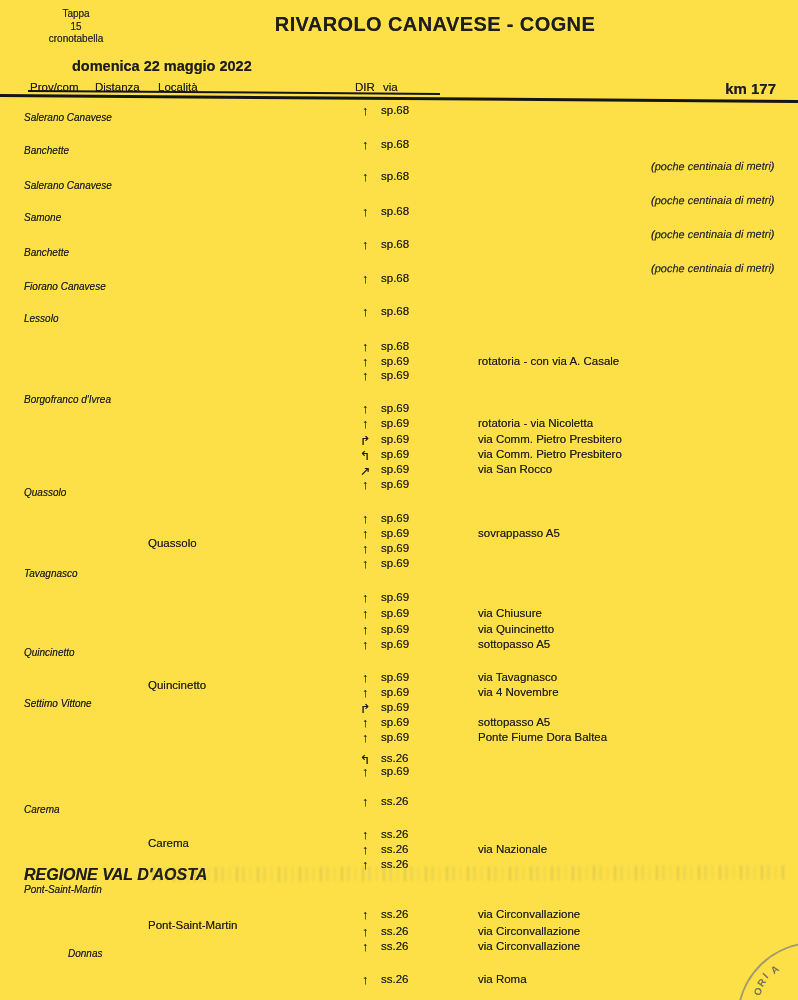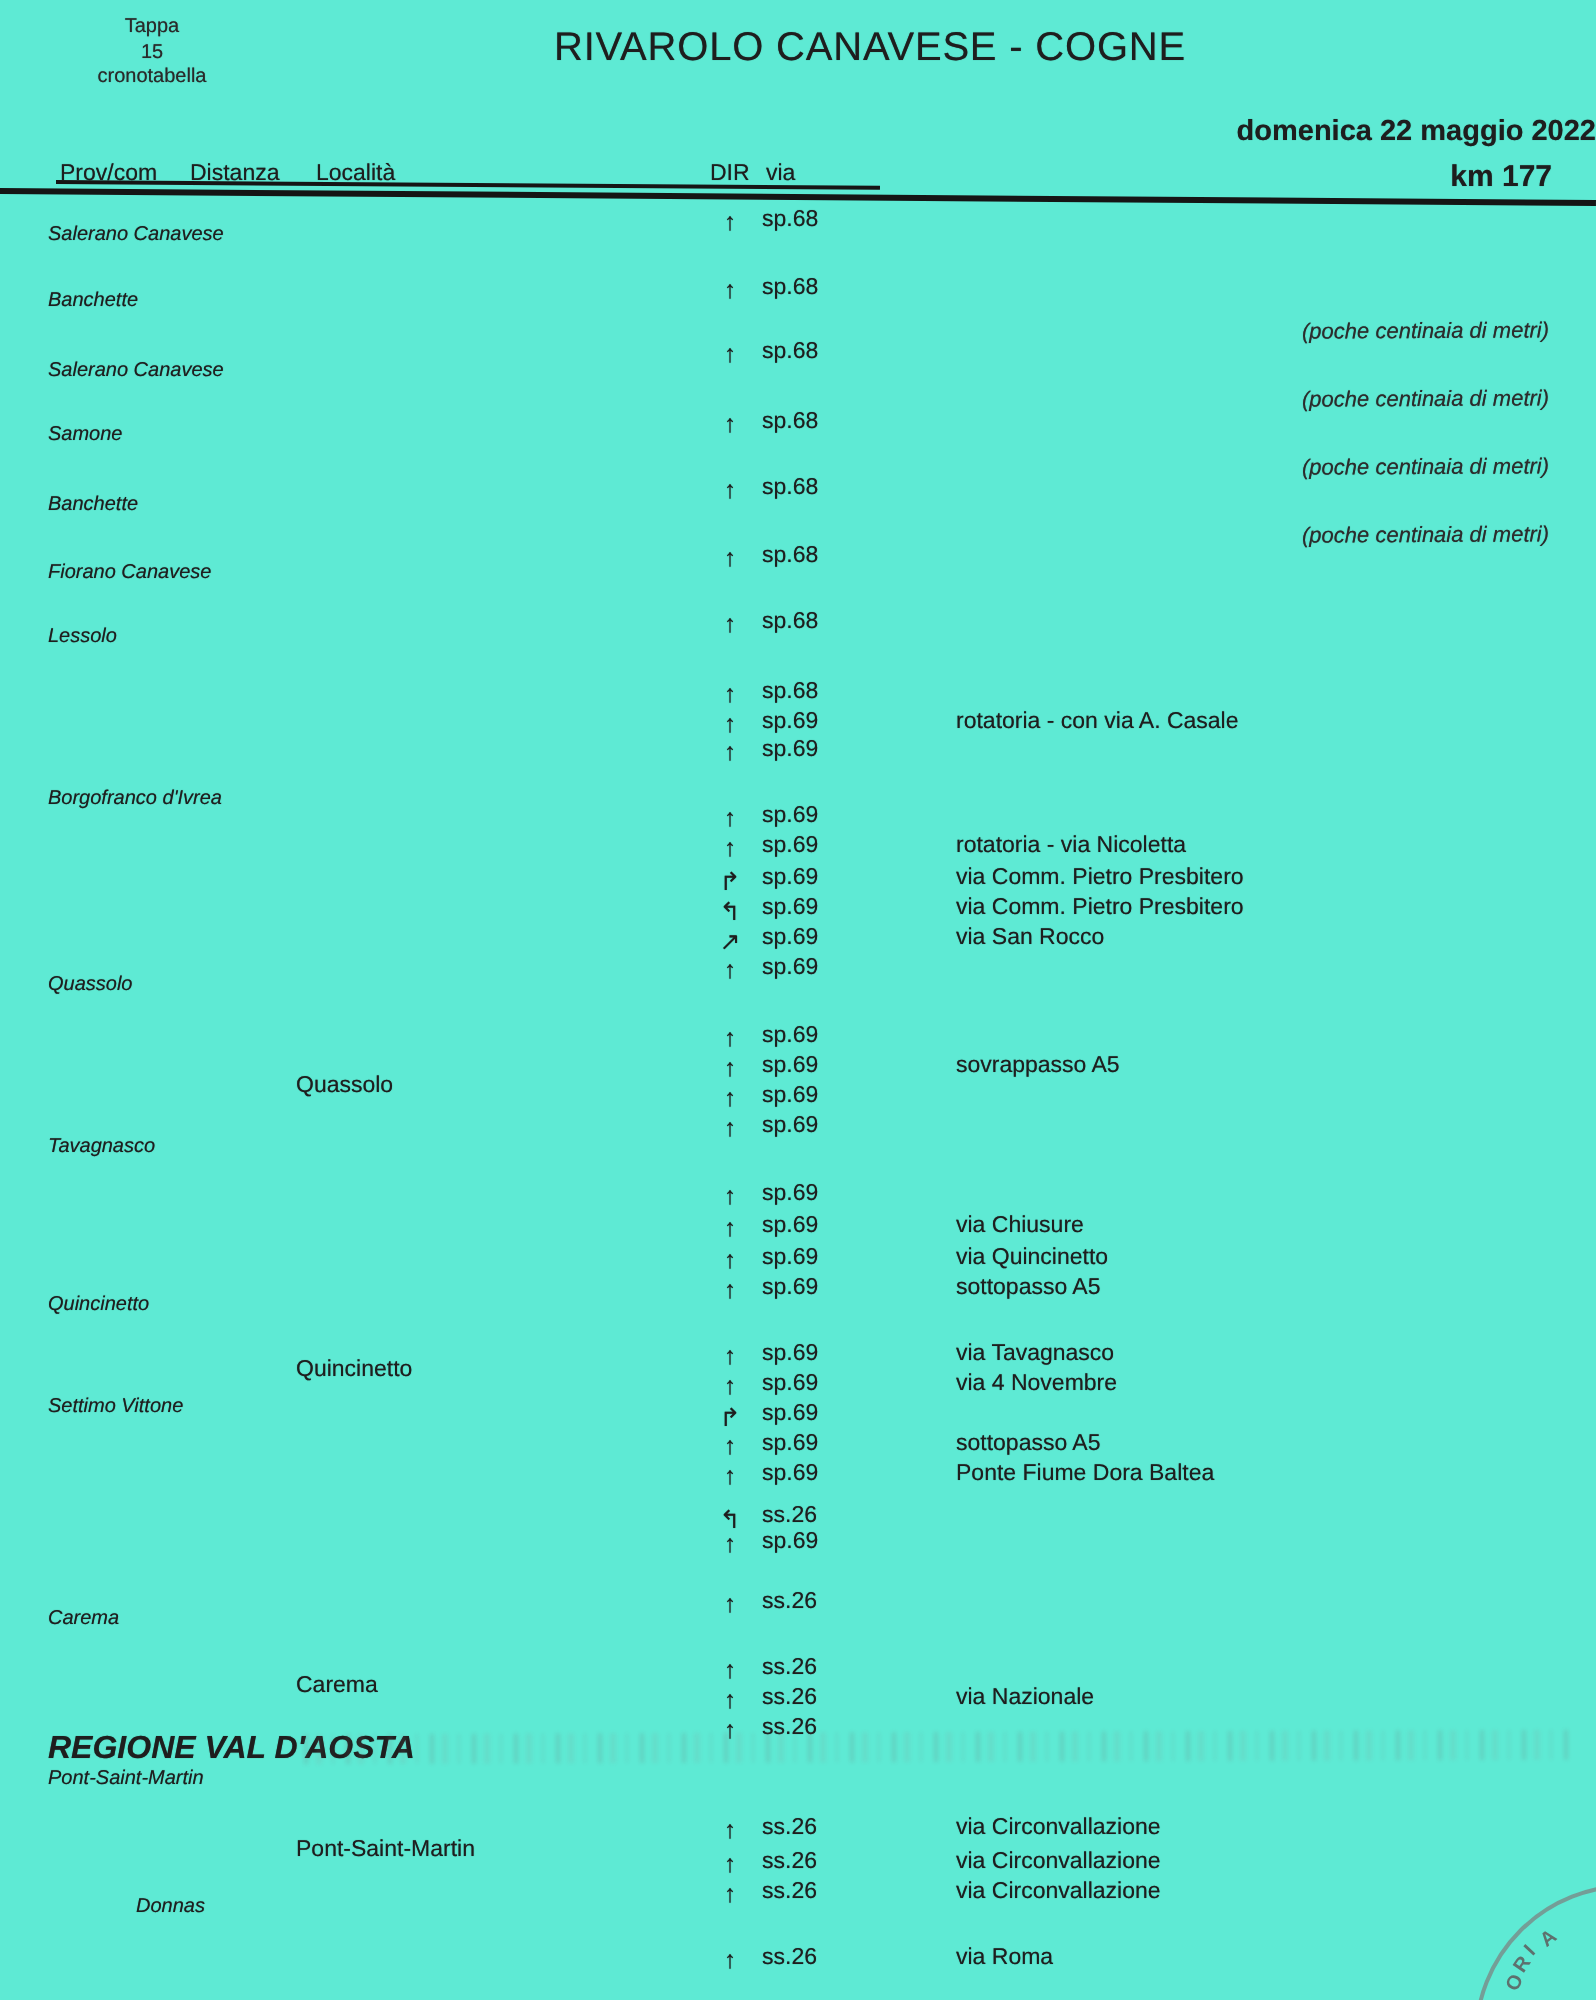--- a/index.html
+++ b/index.html
@@ -1,27 +1,27 @@
 <!DOCTYPE html>
 <html><head>
 <meta charset="utf-8">
 <style>
   html,body{margin:0;padding:0;background:#e8e8e8;}
   .page{
     position:relative;width:798px;height:1000px;margin:0 auto;
-    background:#5eead4;overflow:hidden;
+    background:#fde047;overflow:hidden;
     font-family:"Liberation Sans","DejaVu Sans",sans-serif;
     color:#1e1e1e;
   }
   .abs{position:absolute;white-space:nowrap;}
   .scan{text-shadow:0 0 .4px rgba(30,30,30,.65);}
   
   .tappa{left:30px;top:8px;width:92px;text-align:center;font-size:10px;line-height:12.5px;color:#2a2a2a;}
-  .title{left:72px;top:13px;width:726px;text-align:center;font-size:20px;font-weight:normal;letter-spacing:.4px;}
-  .date{left:72px;top:58px;width:726px;text-align:right;font-size:14.5px;font-weight:bold;}
+  .title{left:72px;top:13px;width:726px;text-align:center;font-size:20px;font-weight:bold;letter-spacing:.4px;}
+  .date{left:72px;top:58px;width:726px;text-align:left;font-size:14.5px;font-weight:bold;}
   .km{right:22px;top:80px;font-size:15px;font-weight:bold;}
   .colhead{top:81px;font-size:11.5px;}
   
   .rule{position:absolute;background:#151515;transform-origin:left center;}
   .ruleA{left:28px;top:90px;width:412px;height:1.6px;transform:rotate(.4deg);}
   .ruleB{left:0;top:94px;width:798px;height:3px;transform:rotate(.43deg);}
   
   .prov{left:24px;font-size:10px;font-style:italic;}
   .prov.bold{font-weight:bold;font-size:16px;}
   .loc{left:148px;font-size:11.5px;}

